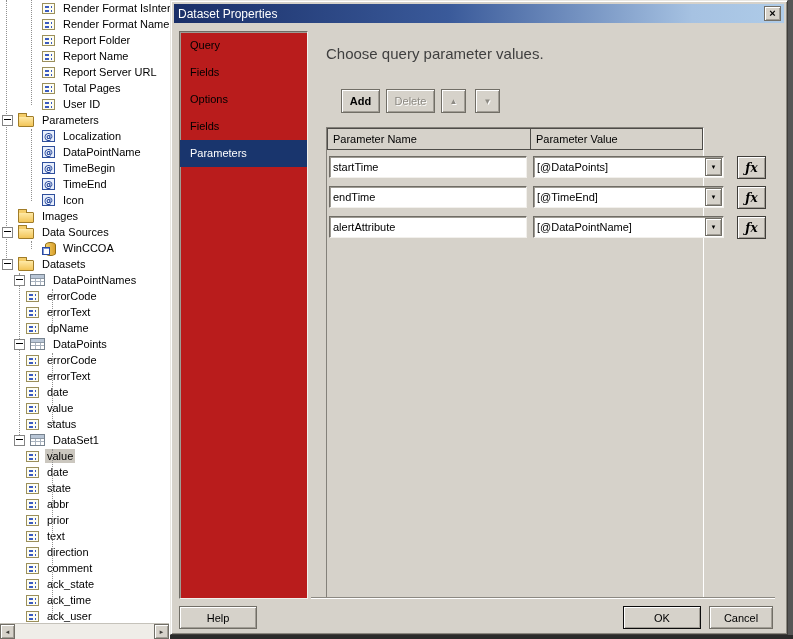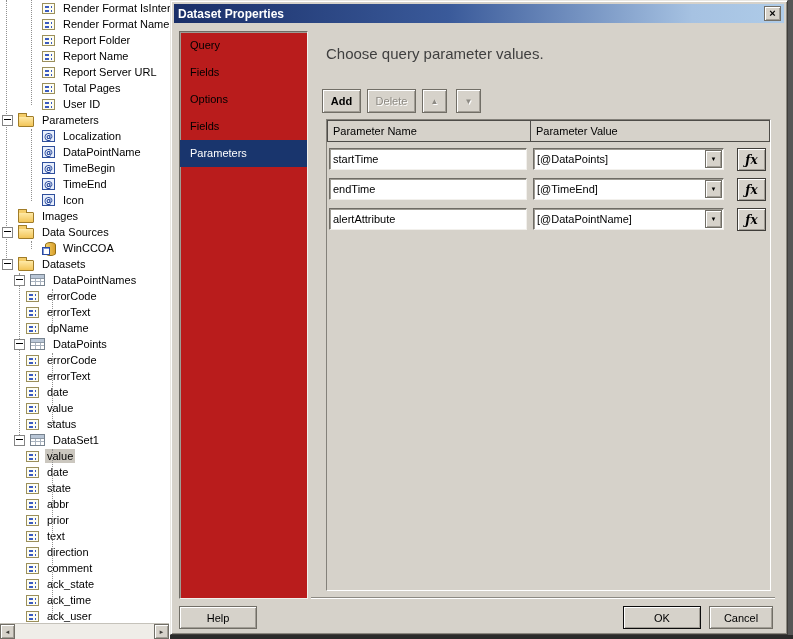--- a/index.html
+++ b/index.html
@@ -50,41 +50,41 @@
     box-shadow:inset 1px 1px 0 #fff,inset -1px -1px 0 #a19d95;font-size:6px;color:#3f3d39;
     display:flex;align-items:center;justify-content:center;flex:none}
   .sb-track{flex:1;background:#efede8}
   
   .dlg{position:absolute;left:170px;top:0;width:618px;height:635px;background:#d6d2ca;
     border:1px solid;border-color:#e9e7e2 #3f3d3a #3f3d3a #e9e7e2;
     box-shadow:inset 1px 1px 0 #fff,inset -1px -1px 0 #8b8880;box-sizing:border-box}
   .titlebar{position:absolute;left:3px;top:3px;right:3px;height:19px;
     background:linear-gradient(to right,#1a2f68 0%,#3a5a9a 45%,#a6c2e2 85%,#aecbe8 100%);
     display:flex;align-items:center}
-  .title{color:#fff;font-weight:bold;font-size:12px;padding-left:4px}
+  .title{color:#fff;font-weight:normal;font-size:12px;padding-left:4px}
   .close{position:absolute;right:3px;top:2px;width:17px;height:15px;background:#d6d2ca;
     border:1px solid #716e66;box-shadow:inset 1px 1px 0 #fff,inset -1px -1px 0 #a19d95;
     font:bold 11px "Liberation Sans",sans-serif;line-height:11px;text-align:center;padding:0;color:#000}
   .navbox{position:absolute;left:8px;top:30px;width:129px;height:568px;background:#b91c1c;
     border:1px solid;border-color:#6f6c65 #f2f0ec #f2f0ec #6f6c65;box-shadow:inset 1px 1px 0 #9f9c94;
     box-sizing:border-box;}
   .nav-item{height:27px;line-height:27px;padding-left:10px;font-size:11px;color:#000;cursor:default}
   .nav-item.selected{background:#19356d;color:#fff}
   .heading{position:absolute;left:155px;top:44px;font-size:15px;color:#3f3f3f}
-  .toolbar{position:absolute;left:151px;top:88px;width:170px;height:16px}
+  .toolbar{position:absolute;left:170px;top:88px;width:170px;height:16px}
   .btn{box-sizing:border-box;font-family:"Liberation Sans","DejaVu Sans",sans-serif;
     font-size:11px;color:#000;background:#d6d2ca;border:1px solid #716e66;
     box-shadow:inset 1px 1px 0 #fff,inset -1px -1px 0 #a19d95;text-align:center;padding:0}
   .tb{position:absolute;top:0;height:24px}
   .add{left:0;width:39px;font-weight:bold}
   .del{left:45px;width:49px}
   .arrow-up{left:100px;width:25px;font-size:8px}
   .arrow-down{left:134px;width:25px;font-size:8px}
   .disabled{color:#8d8a83;text-shadow:1px 1px 0 #fff}
-  .tablebox{position:absolute;left:155px;top:118px;width:445px;height:472px;box-sizing:border-box;
+  .tablebox{position:absolute;left:155px;top:126px;width:378px;height:472px;box-sizing:border-box;
     border:1px solid;border-color:#84817a #fff #fff #84817a;background:#d6d2ca}
   .thead{display:flex;height:22px}
   .th{box-sizing:border-box;background:#d6d2ca;border:1px solid #4e4c48;font-size:11px;
     line-height:20px;padding-left:5px;height:22px}
   .th-name{width:204px}
   .th-value{flex:1;margin-left:-1px}
   .param-row{position:relative;height:24px;margin-top:6px}
   .p-input{position:absolute;left:2px;top:0;width:198px;height:22px;box-sizing:border-box;
     border:1px solid;border-color:#6f6c65 #f2f0ec #f2f0ec #6f6c65;box-shadow:inset 1px 1px 0 #9f9c94;
     background:#fff;font:11px "Liberation Sans",sans-serif;padding:0 3px;outline:none}

